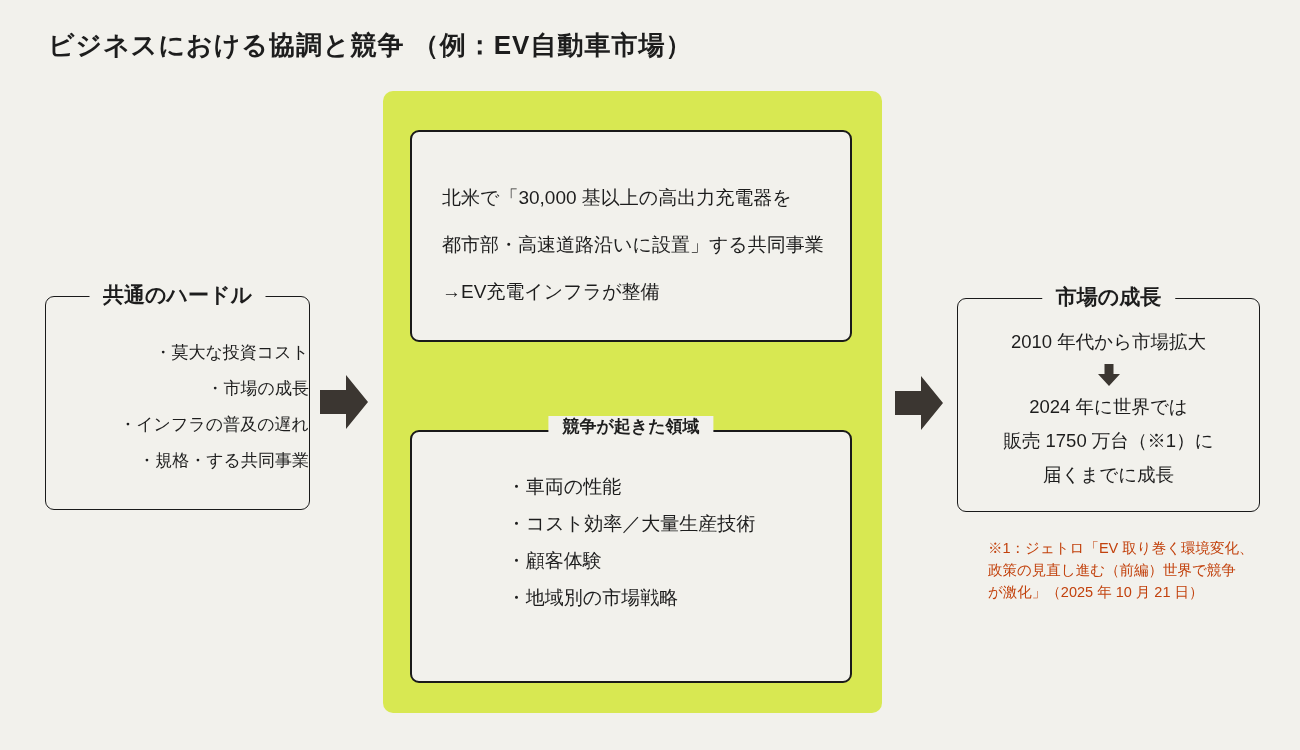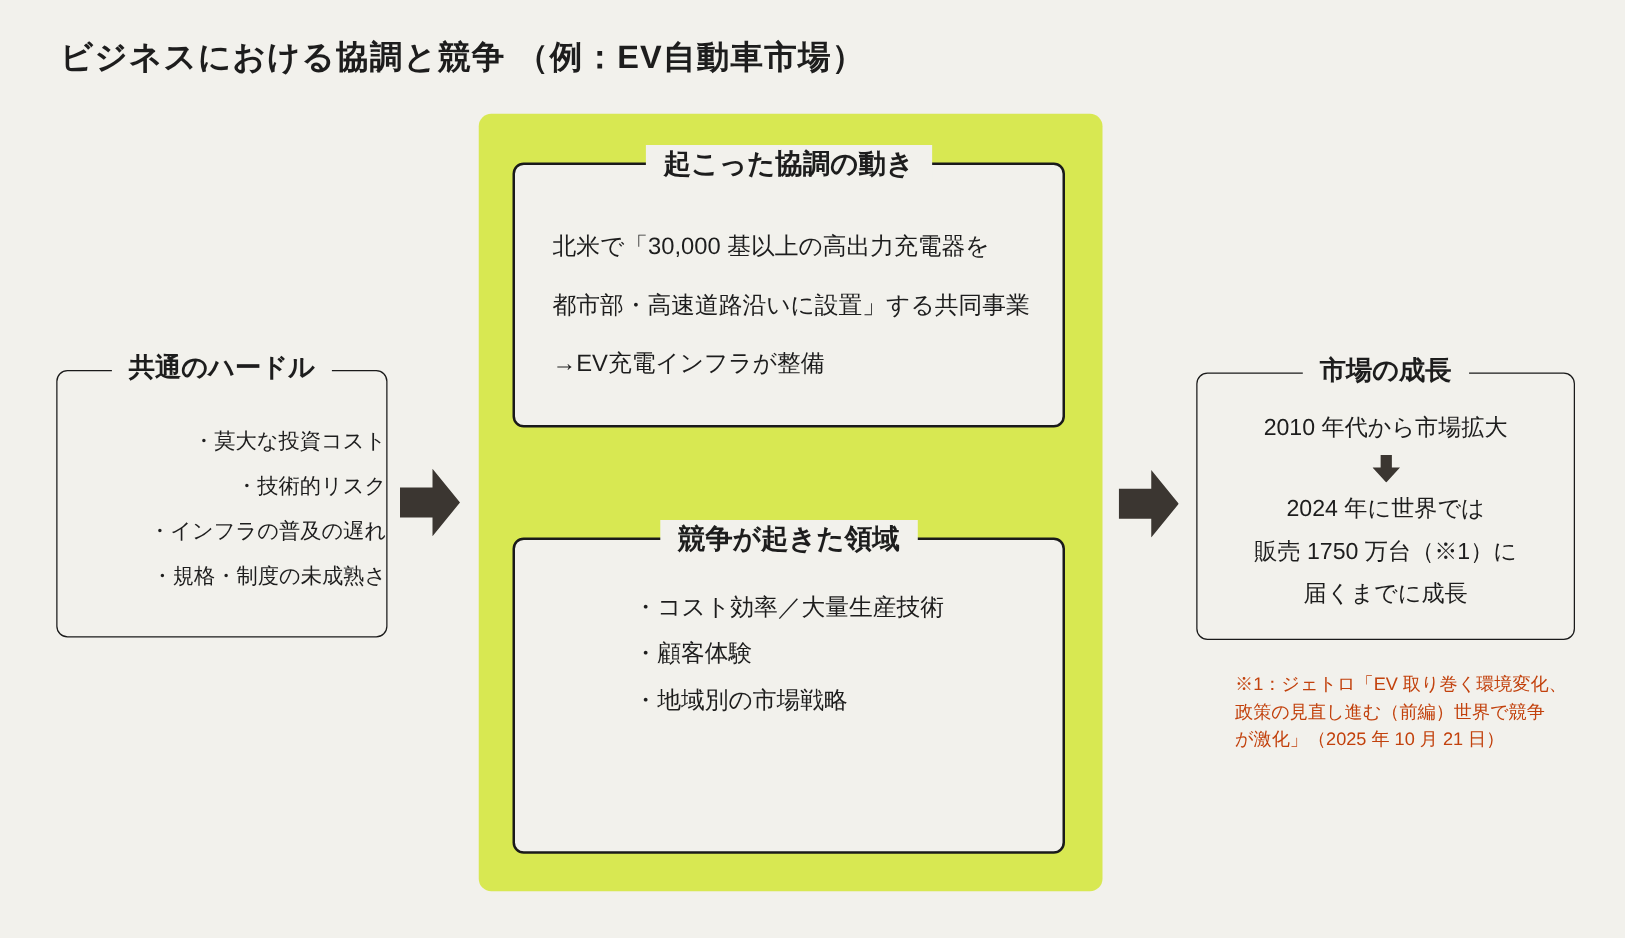--- a/index.html
+++ b/index.html
@@ -54,21 +54,21 @@
   .hurdles-box .box-heading { font-size: 21px; }
   .hurdles-list { list-style: none; margin: 0; padding: 38px 0 0 36px; font-size: 17px; }
   .hurdles-list li { line-height: 36px; white-space: nowrap; text-align: right; }
   
   .coop-box { left: 410px; top: 130px; width: 442px; height: 212px; }
   .coop-box .box-heading { font-size: 22px; }
   .coop-body { padding: 42px 0 0 30px; font-size: 19px; }
   .coop-line { line-height: 47px; white-space: nowrap; }
   
   .comp-box { left: 410px; top: 430px; width: 442px; height: 253px; }
-  .comp-box .box-heading { font-size: 22px; }
+  .comp-box .box-heading { font-size: 17px; }
   .comp-list { list-style: none; margin: 0 auto; padding: 36px 0 0 0; width: fit-content; font-size: 19px; }
   .comp-list li { line-height: 37px; white-space: nowrap; }
   
   .growth-box { left: 957px; top: 298px; width: 303px; height: 214px; border-width: 1.5px; text-align: center; }
   .growth-box .box-heading { font-size: 21px; }
   .growth-body { padding-top: 26px; font-size: 18.5px; }
   .growth-line { line-height: 34px; white-space: nowrap; }
   .down-arrow { display: block; margin: 5px auto 4px auto; }
   
   .flow-arrow { position: absolute; }
@@ -91,42 +91,42 @@
 <div class="root">
 
   <div class="page-title">ビジネスにおける協調と競争 （例：EV自動車市場）</div>
 
   <div class="lime-panel"></div>
 
   <div class="box hurdles-box">
     <div class="box-heading">共通のハードル</div>
     <ul class="hurdles-list">
       <li>・莫大な投資コスト</li>
-      <li>・技術的リスク</li>
+      <li>・市場の成長</li>
       <li>・インフラの普及の遅れ</li>
-      <li>・規格・制度の未成熟さ</li>
+      <li>・規格・する共同事業</li>
     </ul>
   </div>
 
   <svg class="flow-arrow flow-arrow-1" width="48" height="54" viewBox="0 0 48 54">
     <polygon points="0,15 26,15 26,0 48,27 26,54 26,39 0,39" fill="#3b3631"></polygon>
   </svg>
 
   <div class="box coop-box">
-    <div class="box-heading">起こった協調の動き</div>
     <div class="coop-body">
       <div class="coop-line">北米で「30,000 基以上の高出力充電器を</div>
       <div class="coop-line">都市部・高速道路沿いに設置」する共同事業</div>
       <div class="coop-line">→EV充電インフラが整備</div>
     </div>
   </div>
 
   <div class="box comp-box">
     <div class="box-heading">競争が起きた領域</div>
     <ul class="comp-list">
+      <li>・車両の性能</li>
       <li>・コスト効率／大量生産技術</li>
       <li>・顧客体験</li>
       <li>・地域別の市場戦略</li>
     </ul>
   </div>
 
   <svg class="flow-arrow flow-arrow-2" width="48" height="54" viewBox="0 0 48 54">
     <polygon points="0,15 26,15 26,0 48,27 26,54 26,39 0,39" fill="#3b3631"></polygon>
   </svg>
 

